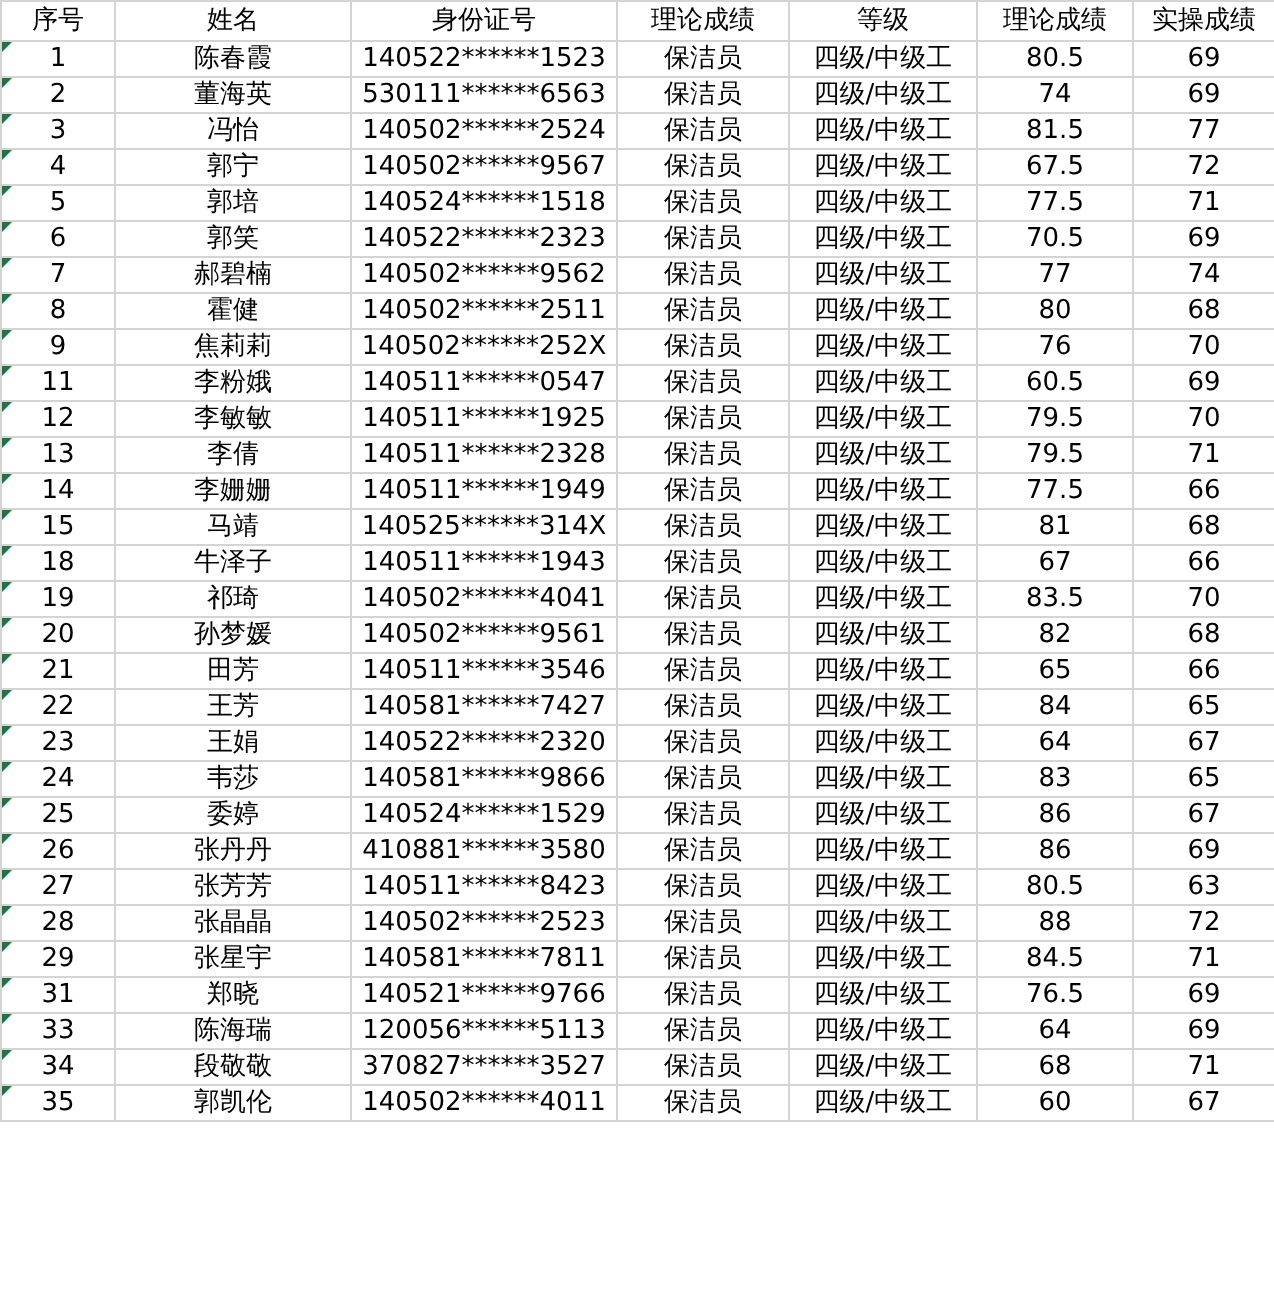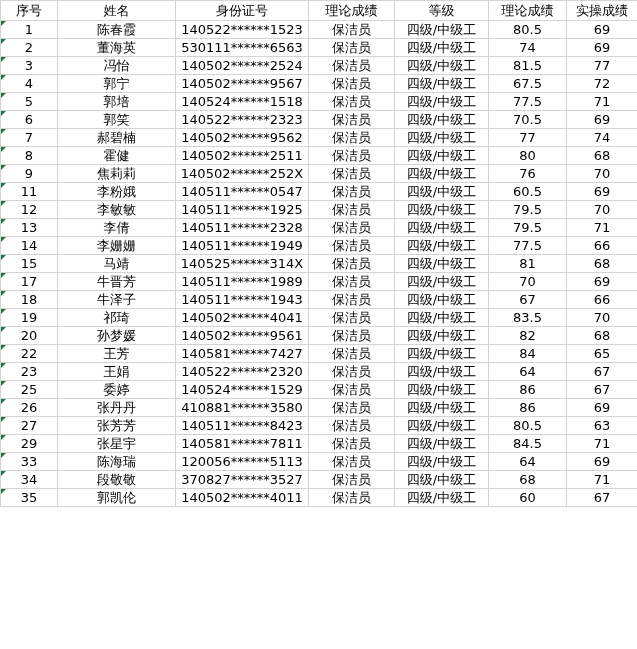--- a/index.html
+++ b/index.html
@@ -196,29 +196,20 @@
       <tr>
         <td><span class="err-tri" style="border-top-color: rgb(33, 115, 70);"></span><span>15</span></td>
         <td><span>马靖</span></td>
         <td><span>140525******314X</span></td>
         <td><span>保洁员</span></td>
         <td><span>四级/中级工</span></td>
         <td><span>81</span></td>
         <td><span>68</span></td>
       </tr>
       <tr>
-        <td><span class="err-tri" style="border-top-color: rgb(33, 115, 70);"></span><span>17</span></td>
-        <td><span>牛晋芳</span></td>
-        <td><span>140511******1989</span></td>
-        <td><span>保洁员</span></td>
-        <td><span>四级/中级工</span></td>
-        <td><span>70</span></td>
-        <td><span>69</span></td>
-      </tr>
-      <tr>
         <td><span class="err-tri" style="border-top-color: rgb(33, 115, 70);"></span><span>18</span></td>
         <td><span>牛泽子</span></td>
         <td><span>140511******1943</span></td>
         <td><span>保洁员</span></td>
         <td><span>四级/中级工</span></td>
         <td><span>67</span></td>
         <td><span>66</span></td>
       </tr>
       <tr>
         <td><span class="err-tri" style="border-top-color: rgb(33, 115, 70);"></span><span>19</span></td>
@@ -232,38 +223,56 @@
       <tr>
         <td><span class="err-tri" style="border-top-color: rgb(33, 115, 70);"></span><span>20</span></td>
         <td><span>孙梦媛</span></td>
         <td><span>140502******9561</span></td>
         <td><span>保洁员</span></td>
         <td><span>四级/中级工</span></td>
         <td><span>82</span></td>
         <td><span>68</span></td>
       </tr>
       <tr>
+        <td><span class="err-tri" style="border-top-color: rgb(33, 115, 70);"></span><span>21</span></td>
+        <td><span>田芳</span></td>
+        <td><span>140511******3546</span></td>
+        <td><span>保洁员</span></td>
+        <td><span>四级/中级工</span></td>
+        <td><span>65</span></td>
+        <td><span>66</span></td>
+      </tr>
+      <tr>
         <td><span class="err-tri" style="border-top-color: rgb(33, 115, 70);"></span><span>22</span></td>
         <td><span>王芳</span></td>
         <td><span>140581******7427</span></td>
         <td><span>保洁员</span></td>
         <td><span>四级/中级工</span></td>
         <td><span>84</span></td>
         <td><span>65</span></td>
       </tr>
       <tr>
         <td><span class="err-tri" style="border-top-color: rgb(33, 115, 70);"></span><span>23</span></td>
         <td><span>王娟</span></td>
         <td><span>140522******2320</span></td>
         <td><span>保洁员</span></td>
         <td><span>四级/中级工</span></td>
         <td><span>64</span></td>
         <td><span>67</span></td>
       </tr>
       <tr>
+        <td><span class="err-tri" style="border-top-color: rgb(33, 115, 70);"></span><span>24</span></td>
+        <td><span>韦莎</span></td>
+        <td><span>140581******9866</span></td>
+        <td><span>保洁员</span></td>
+        <td><span>四级/中级工</span></td>
+        <td><span>83</span></td>
+        <td><span>65</span></td>
+      </tr>
+      <tr>
         <td><span class="err-tri" style="border-top-color: rgb(33, 115, 70);"></span><span>25</span></td>
         <td><span>委婷</span></td>
         <td><span>140524******1529</span></td>
         <td><span>保洁员</span></td>
         <td><span>四级/中级工</span></td>
         <td><span>86</span></td>
         <td><span>67</span></td>
       </tr>
       <tr>
         <td><span class="err-tri" style="border-top-color: rgb(33, 115, 70);"></span><span>26</span></td>
@@ -277,27 +286,45 @@
       <tr>
         <td><span class="err-tri" style="border-top-color: rgb(33, 115, 70);"></span><span>27</span></td>
         <td><span>张芳芳</span></td>
         <td><span>140511******8423</span></td>
         <td><span>保洁员</span></td>
         <td><span>四级/中级工</span></td>
         <td><span>80.5</span></td>
         <td><span>63</span></td>
       </tr>
       <tr>
+        <td><span class="err-tri" style="border-top-color: rgb(33, 115, 70);"></span><span>28</span></td>
+        <td><span>张晶晶</span></td>
+        <td><span>140502******2523</span></td>
+        <td><span>保洁员</span></td>
+        <td><span>四级/中级工</span></td>
+        <td><span>88</span></td>
+        <td><span>72</span></td>
+      </tr>
+      <tr>
         <td><span class="err-tri" style="border-top-color: rgb(33, 115, 70);"></span><span>29</span></td>
         <td><span>张星宇</span></td>
         <td><span>140581******7811</span></td>
         <td><span>保洁员</span></td>
         <td><span>四级/中级工</span></td>
         <td><span>84.5</span></td>
         <td><span>71</span></td>
+      </tr>
+      <tr>
+        <td><span class="err-tri" style="border-top-color: rgb(33, 115, 70);"></span><span>31</span></td>
+        <td><span>郑晓</span></td>
+        <td><span>140521******9766</span></td>
+        <td><span>保洁员</span></td>
+        <td><span>四级/中级工</span></td>
+        <td><span>76.5</span></td>
+        <td><span>69</span></td>
       </tr>
       <tr>
         <td><span class="err-tri" style="border-top-color: rgb(33, 115, 70);"></span><span>33</span></td>
         <td><span>陈海瑞</span></td>
         <td><span>120056******5113</span></td>
         <td><span>保洁员</span></td>
         <td><span>四级/中级工</span></td>
         <td><span>64</span></td>
         <td><span>69</span></td>
       </tr>

